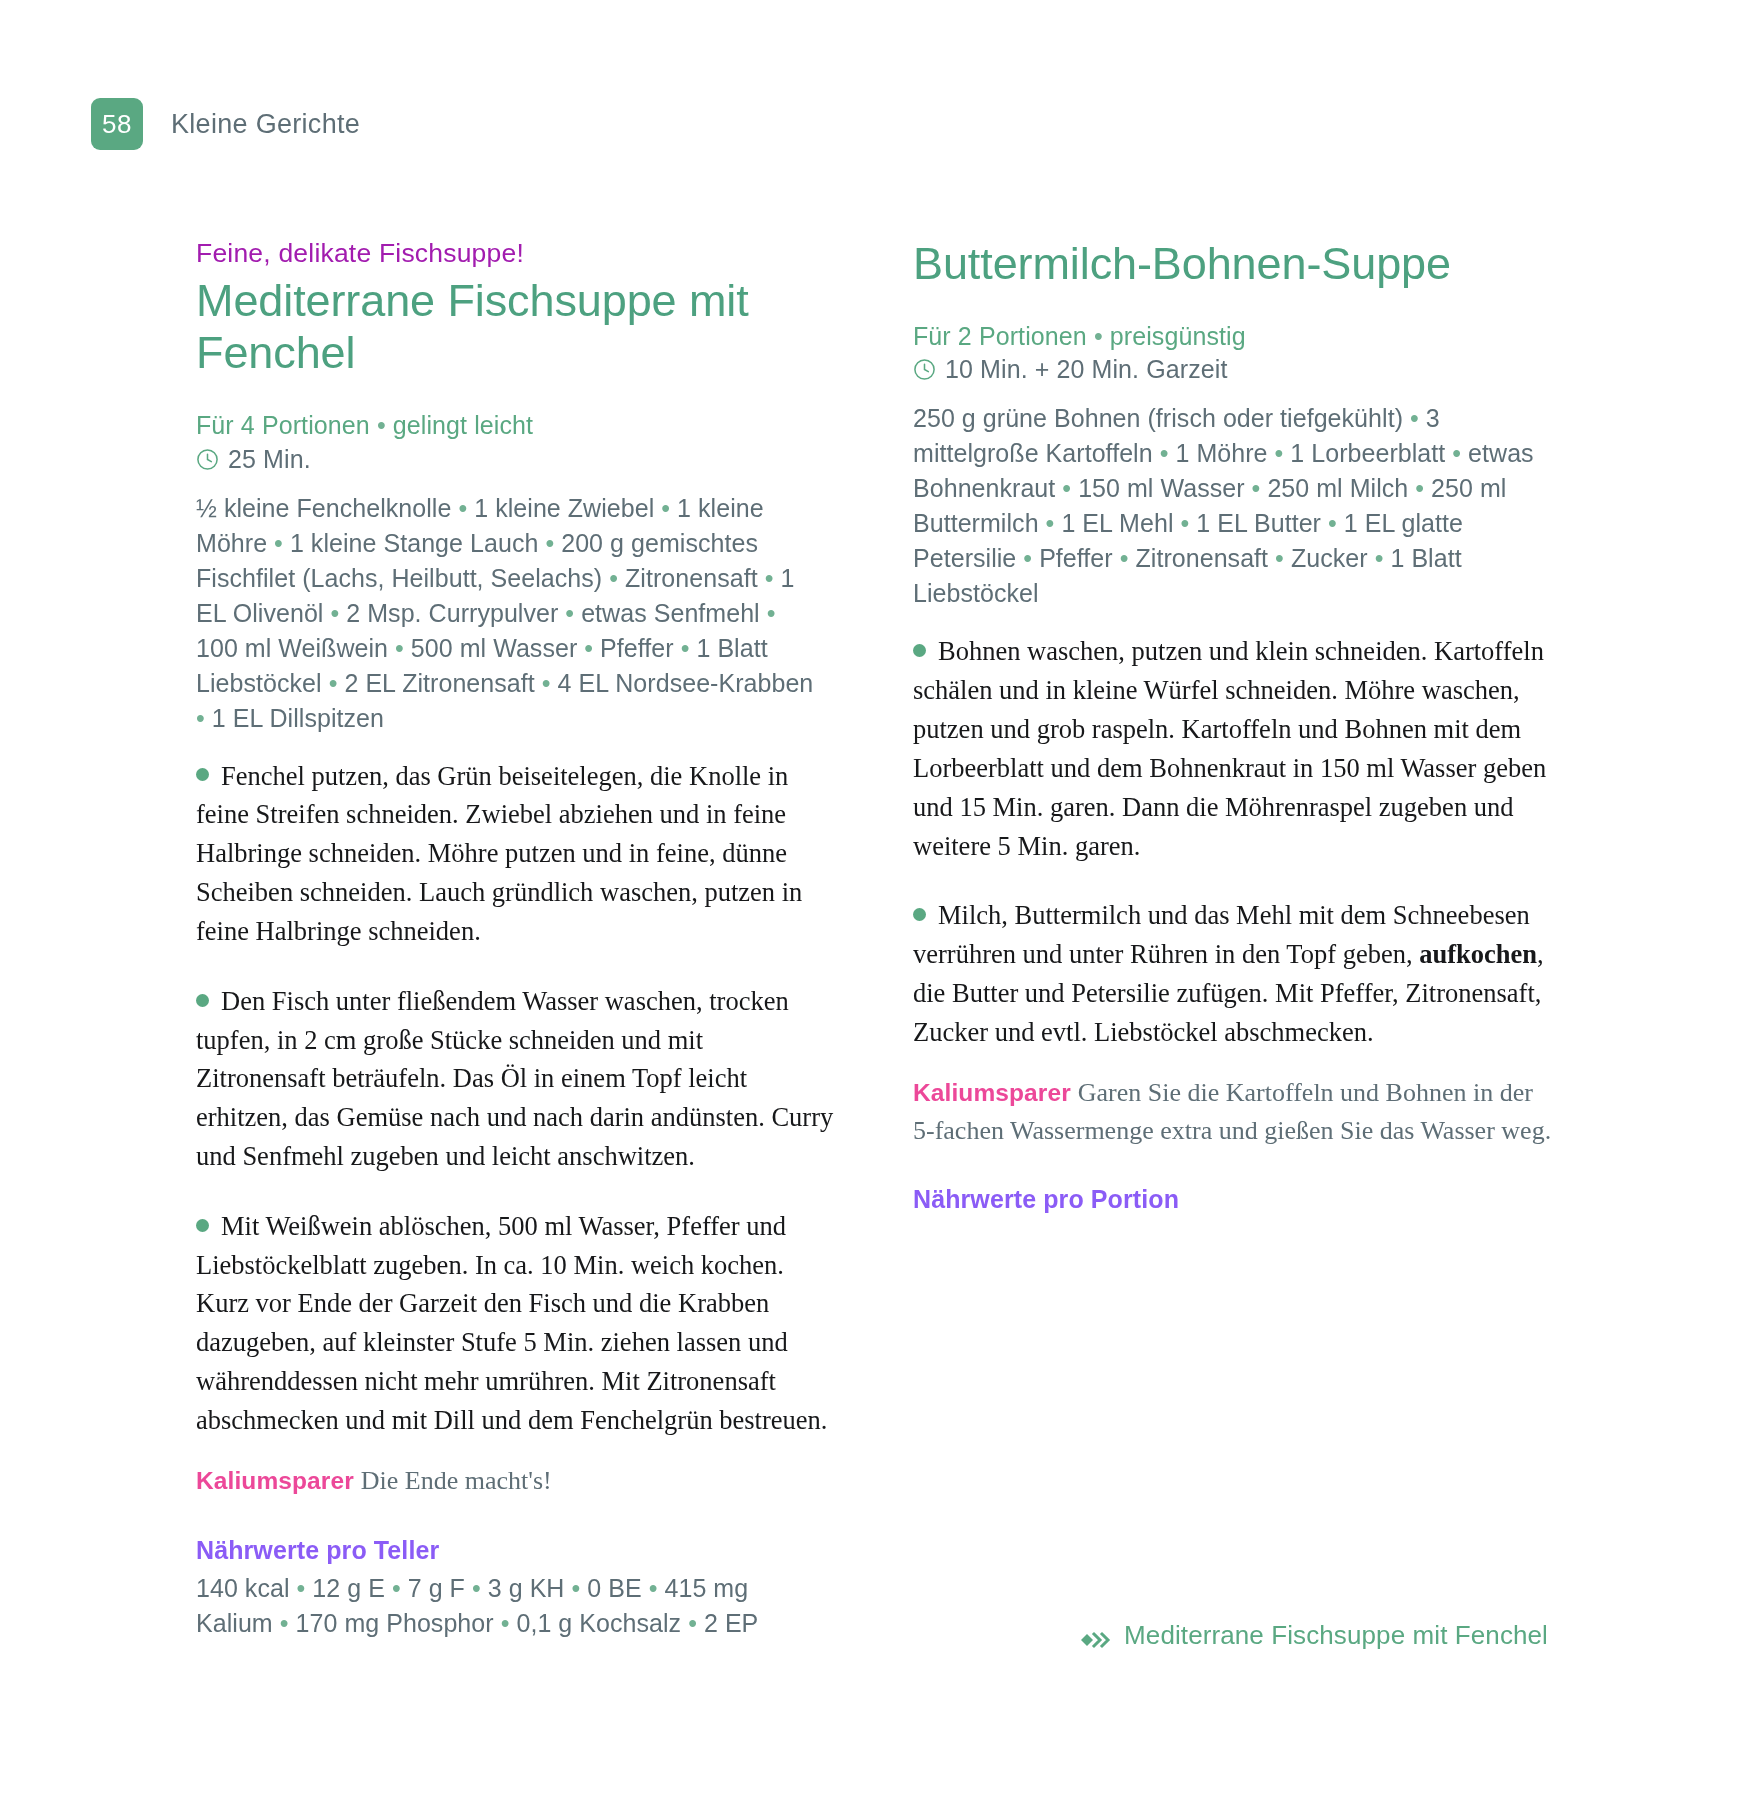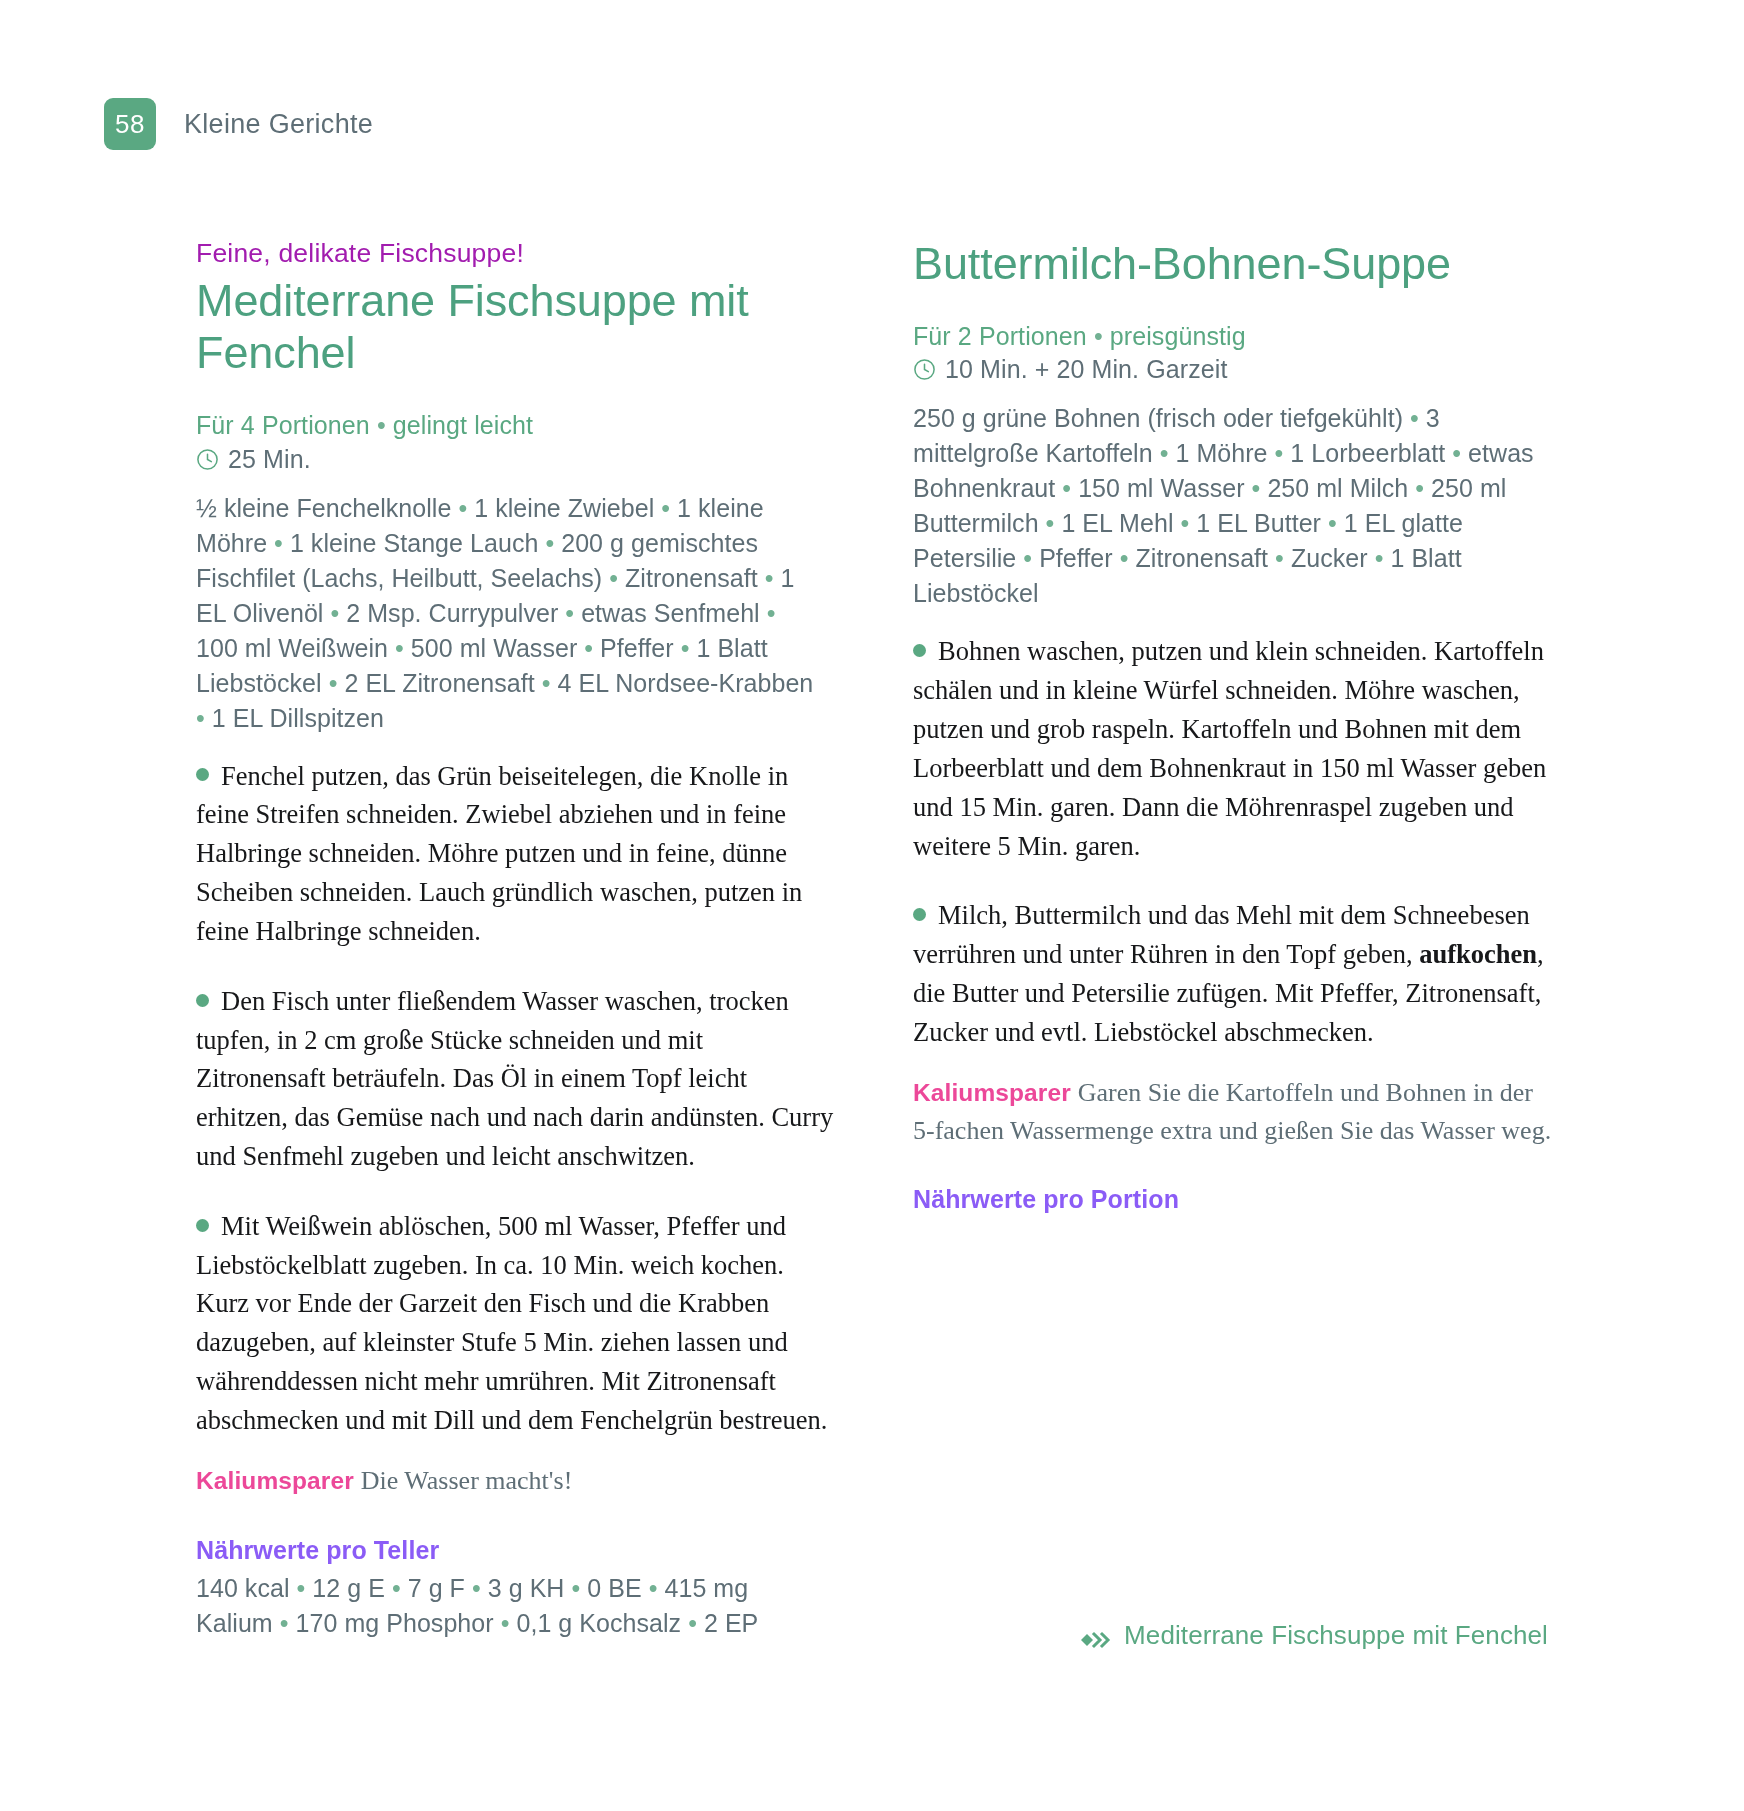--- a/index.html
+++ b/index.html
@@ -11,21 +11,21 @@
     width: 1744px;
     height: 1811px;
     position: relative;
     font-family: "Liberation Sans", sans-serif;
     -webkit-font-smoothing: antialiased;
   }
 
   
   .running-head {
     position: absolute;
-    left: 104px;
+    left: 91px;
     top: 98px;
     display: flex;
     align-items: center;
   }
   .page-badge {
     width: 52px;
     height: 52px;
     border-radius: 9px;
     background: #5aa882;
     color: #ffffff;
@@ -214,21 +214,21 @@
       </div>
       <div class="step">
         <span class="dot"></span><span>Den Fisch unter fließendem Wasser waschen, trocken tupfen, in 2 cm große Stücke schneiden und mit Zitronensaft beträufeln. Das Öl in einem Topf leicht erhitzen, das Gemüse nach und nach darin andünsten. Curry und Senfmehl zugeben und leicht anschwitzen.</span>
       </div>
       <div class="step">
         <span class="dot"></span><span>Mit Weißwein ablöschen, 500 ml Wasser, Pfeffer und Liebstöckelblatt zugeben. In ca. 10 Min. weich kochen. Kurz vor Ende der Garzeit den Fisch und die Krabben dazugeben, auf kleinster Stufe 5 Min. ziehen lassen und währenddessen nicht mehr umrühren. Mit Zitronensaft abschmecken und mit Dill und dem Fenchelgrün bestreuen.</span>
       </div>
     </div>
 
     <div class="tip">
-      <span class="tip-label">Kaliumsparer</span><span>Die Wasser macht's!</span>
+      <span class="tip-label">Kaliumsparer</span><span>Die Ende macht's!</span>
     </div>
 
     <div class="nutrition">
       <div class="nutrition-title">Nährwerte pro Teller</div>
       <div class="nutrition-values">140 kcal <span class="sep">•</span> 12 g E <span class="sep">•</span> 7 g F <span class="sep">•</span> 3 g KH <span class="sep">•</span> 0 BE <span class="sep">•</span> 415 mg Kalium <span class="sep">•</span> 170 mg Phosphor <span class="sep">•</span> 0,1 g Kochsalz <span class="sep">•</span> 2 EP</div>
     </div>
   </div>
 
   <div class="col col-right">
     <h1 class="recipe-title">Buttermilch-Bohnen-Suppe</h1>

